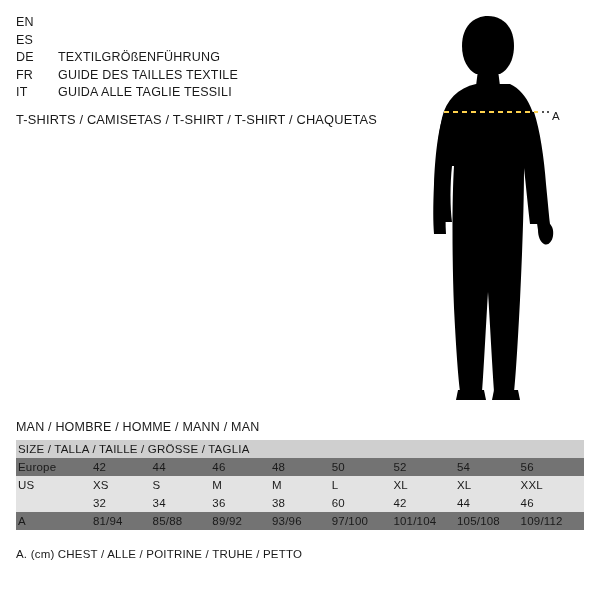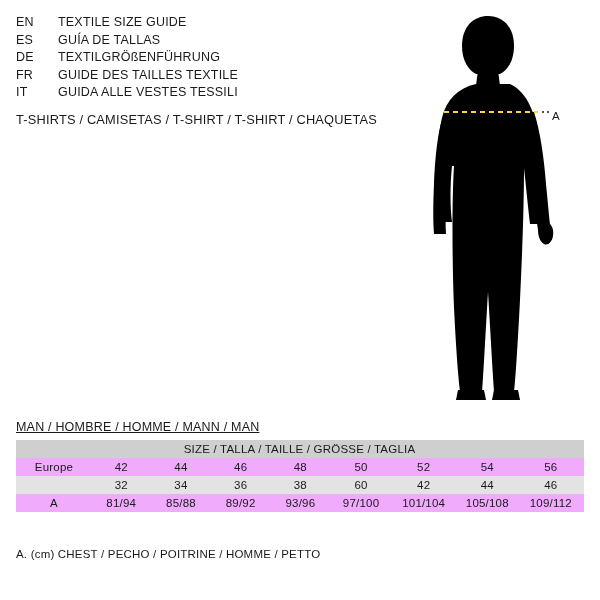--- a/index.html
+++ b/index.html
@@ -80,89 +80,86 @@
   }
 
   
   .table-title {
     position: absolute;
     left: 16px;
     top: 420px;
     font-size: 12.5px;
     letter-spacing: 0.2px;
     color: #1a1a1a;
-    text-decoration: underline;
   }
 
   .size-table {
     position: absolute;
     left: 16px;
     top: 440px;
     width: 568px;
     border-collapse: collapse;
     font-size: 11.5px;
     color: #1a1a1a;
   }
   .size-table td {
     padding: 3px 3px 3px 0;
-    text-align: center;
+    text-align: left;
     white-space: nowrap;
     letter-spacing: 0.2px;
   }
   .size-table td.label {
     width: 86px;
     padding-left: 2px;
   }
   .size-table td.val {
     width: 68px;
   }
   .row-head td {
     background: #cfcfcf;
   }
   .row-grey td {
     background: #e3e3e3;
   }
   .row-white td {
-    background: #f0abfc;
+    background: #737373;
   }
 
   .table-footnote {
     position: absolute;
     left: 16px;
     top: 548px;
     font-size: 11.5px;
     letter-spacing: 0.2px;
     color: #1a1a1a;
   }
 </style>
 </head>
 <body>
 
 <div class="page">
 
   <div class="lang-block">
     <div class="lang-row">
       <span class="lang-code">EN</span>
-      <span class="lang-text">TEXTILE SIZE GUIDE</span>
     </div>
     <div class="lang-row">
       <span class="lang-code">ES</span>
-      <span class="lang-text">GUÍA DE TALLAS</span>
     </div>
     <div class="lang-row">
       <span class="lang-code">DE</span>
       <span class="lang-text">TEXTILGRÖßENFÜHRUNG</span>
     </div>
     <div class="lang-row">
       <span class="lang-code">FR</span>
       <span class="lang-text">GUIDE DES TAILLES TEXTILE</span>
     </div>
     <div class="lang-row">
       <span class="lang-code">IT</span>
-      <span class="lang-text">GUIDA ALLE VESTES TESSILI</span>
+      <span class="lang-text">GUIDA ALLE TAGLIE TESSILI</span>
     </div>
   </div>
 
   <div class="cat-block">
     <div class="cat-line">T-SHIRTS / CAMISETAS / T-SHIRT / T-SHIRT / CHAQUETAS</div>
   </div>
 
   <div class="figure-wrap">
     <svg class="figure-svg" width="190" height="400" viewBox="0 0 190 400">
 
@@ -210,20 +207,31 @@
         <td class="val">42</td>
         <td class="val">44</td>
         <td class="val">46</td>
         <td class="val">48</td>
         <td class="val">50</td>
         <td class="val">52</td>
         <td class="val">54</td>
         <td class="val">56</td>
       </tr>
       <tr class="row-grey">
+        <td class="label">US</td>
+        <td class="val">XS</td>
+        <td class="val">S</td>
+        <td class="val">M</td>
+        <td class="val">M</td>
+        <td class="val">L</td>
+        <td class="val">XL</td>
+        <td class="val">XL</td>
+        <td class="val">XXL</td>
+      </tr>
+      <tr class="row-grey">
         <td class="label"></td>
         <td class="val">32</td>
         <td class="val">34</td>
         <td class="val">36</td>
         <td class="val">38</td>
         <td class="val">60</td>
         <td class="val">42</td>
         <td class="val">44</td>
         <td class="val">46</td>
       </tr>
@@ -234,15 +242,15 @@
         <td class="val">89/92</td>
         <td class="val">93/96</td>
         <td class="val">97/100</td>
         <td class="val">101/104</td>
         <td class="val">105/108</td>
         <td class="val">109/112</td>
       </tr>
     </tbody>
   </table>
 
-  <div class="table-footnote">A. (cm) CHEST / PECHO / POITRINE / HOMME / PETTO</div>
+  <div class="table-footnote">A. (cm) CHEST / ALLE / POITRINE / TRUHE / PETTO</div>
 
 </div>
 
 </body></html>

